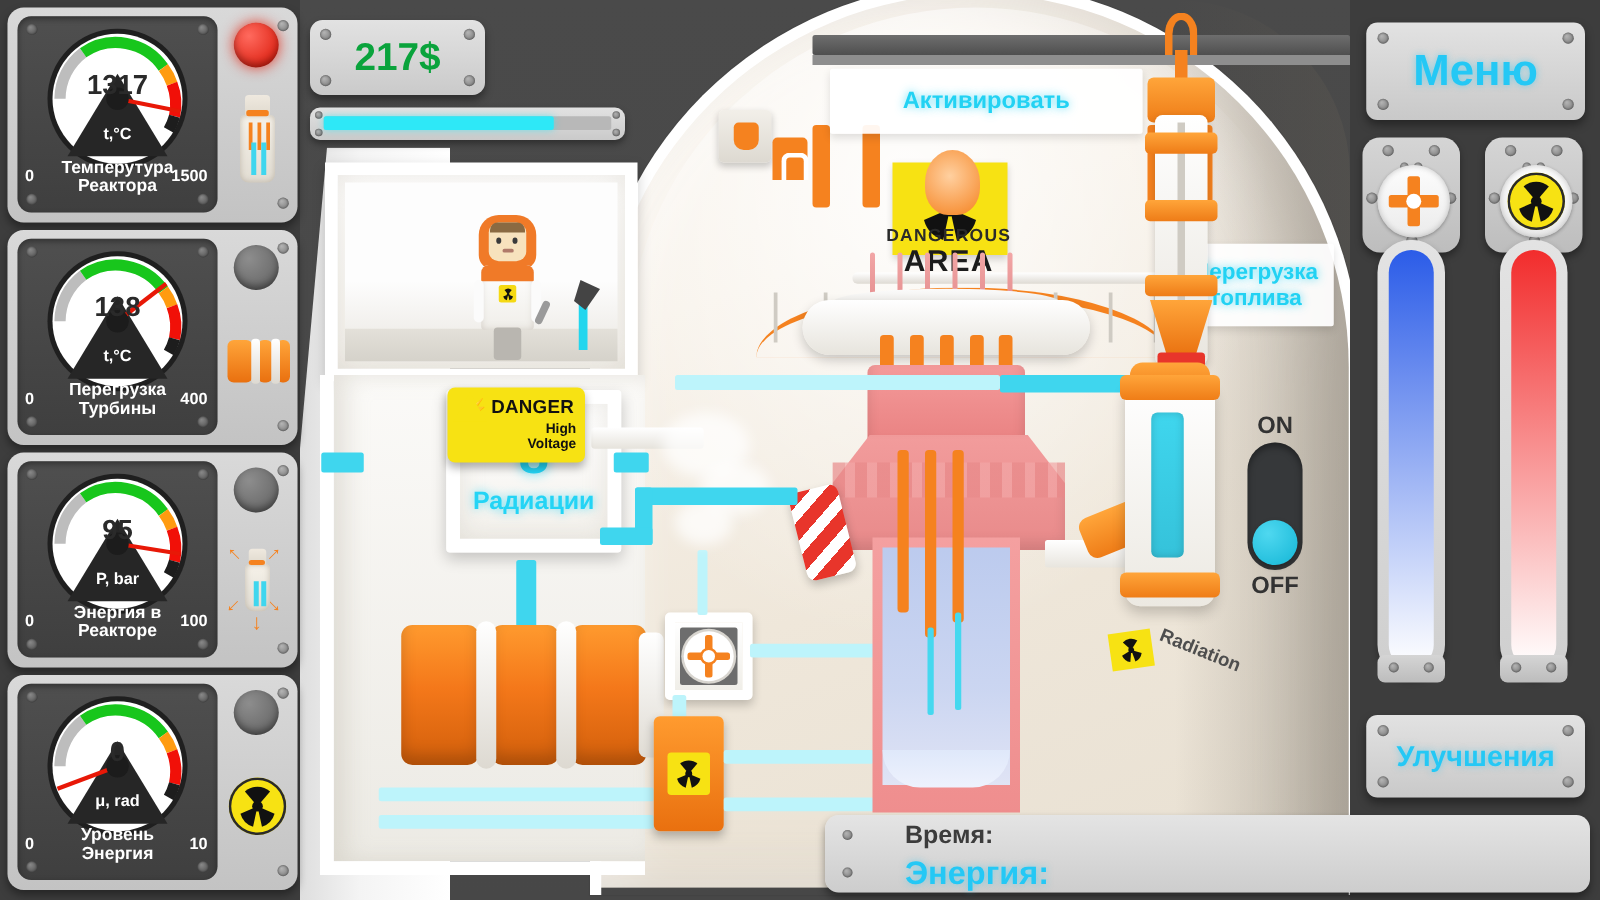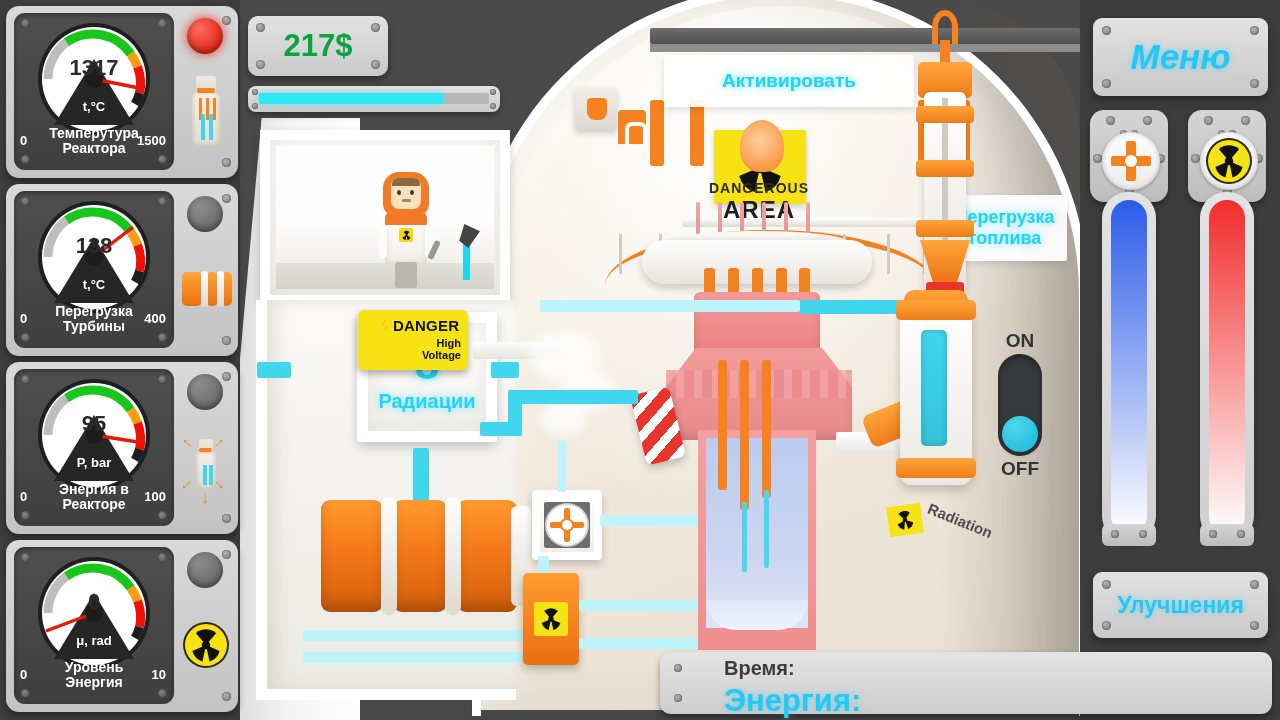--- a/index.html
+++ b/index.html
@@ -373,21 +373,21 @@
   .bar-track { position:absolute; left:11px; top:7px; width:230px; height:11px;
     background:#b8b8b8; border-radius:2px; }
   .bar-fill { position:absolute; left:0; top:0; height:11px;
     background:#2ee8f7; border-radius:2px; box-shadow:0 0 6px rgba(46,232,247,.6); }
 
   
   .menu-btn {
     position:absolute; left:1093px; top:18px; width:175px; height:78px;
     background:linear-gradient(180deg,#e2e2e2,#c9c9c9); border-radius:9px;
     box-shadow:0 4px 8px rgba(0,0,0,.4);
-    display:flex; align-items:center; justify-content:center;font-style:italic;
+    display:flex; align-items:center; justify-content:center;
   }
   .menu-txt { font-size:35px; font-weight:bold; color:#24c8f5; text-shadow:0 0 6px rgba(36,200,245,.5); }
   .upg-btn {
     position:absolute; left:1093px; top:572px; width:175px; height:66px;
     background:linear-gradient(180deg,#e2e2e2,#c9c9c9); border-radius:9px;
     box-shadow:0 4px 8px rgba(0,0,0,.4);
     display:flex; align-items:center; justify-content:center;
   }
   .upg-txt { font-size:23px; font-weight:bold; color:#24c8f5; text-shadow:0 0 6px rgba(36,200,245,.5); }
 
@@ -419,21 +419,21 @@
     background:linear-gradient(180deg,#d5d5d5,#bcbcbc); border-radius:6px; }
 
   
   .status-bar {
     position:absolute; left:660px; top:652px; width:612px; height:62px;
     background:linear-gradient(180deg,#e4e4e4,#cdcdcd); border-radius:11px;
     box-shadow:0 4px 7px rgba(0,0,0,.4);
   }
   .st-row { position:absolute; left:64px; font-weight:bold; }
   .st-time { top:5px; font-size:20px; color:#3c3c3c; }
-  .st-energy { top:31px; font-size:31px; color:#24c8f5; text-shadow:0 0 6px rgba(36,200,245,.5); }
+  .st-energy { top:31px; font-size:26px; color:#24c8f5; text-shadow:0 0 6px rgba(36,200,245,.5); }
 </style>
 </head>
 <body>
 
 <div id="app">
 
   <div class="scene">
     <div class="floor-bg"></div>
     <div class="dome"></div>
     <div class="dome-inner-shadow"></div>

